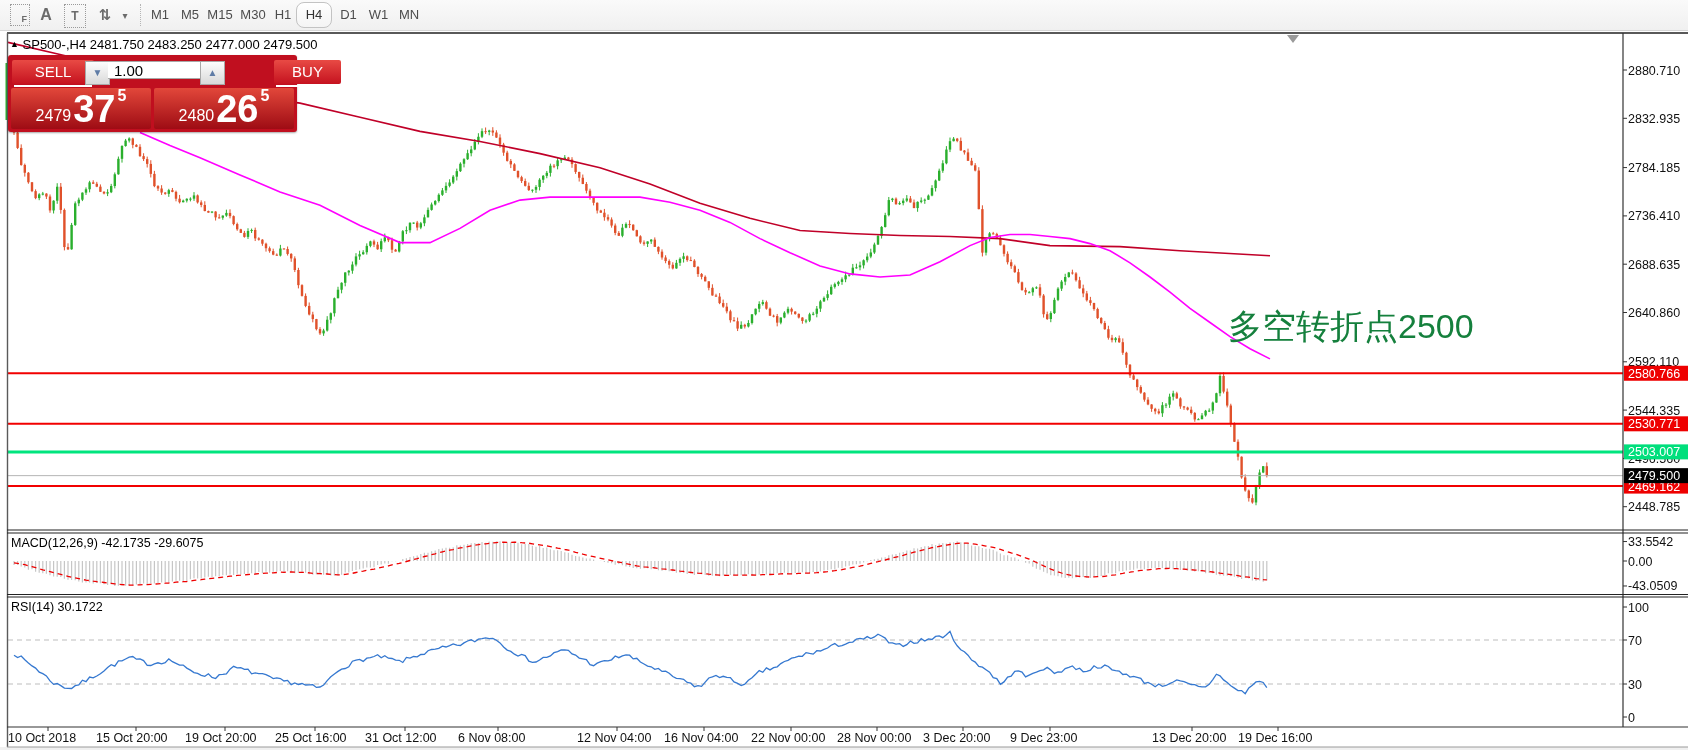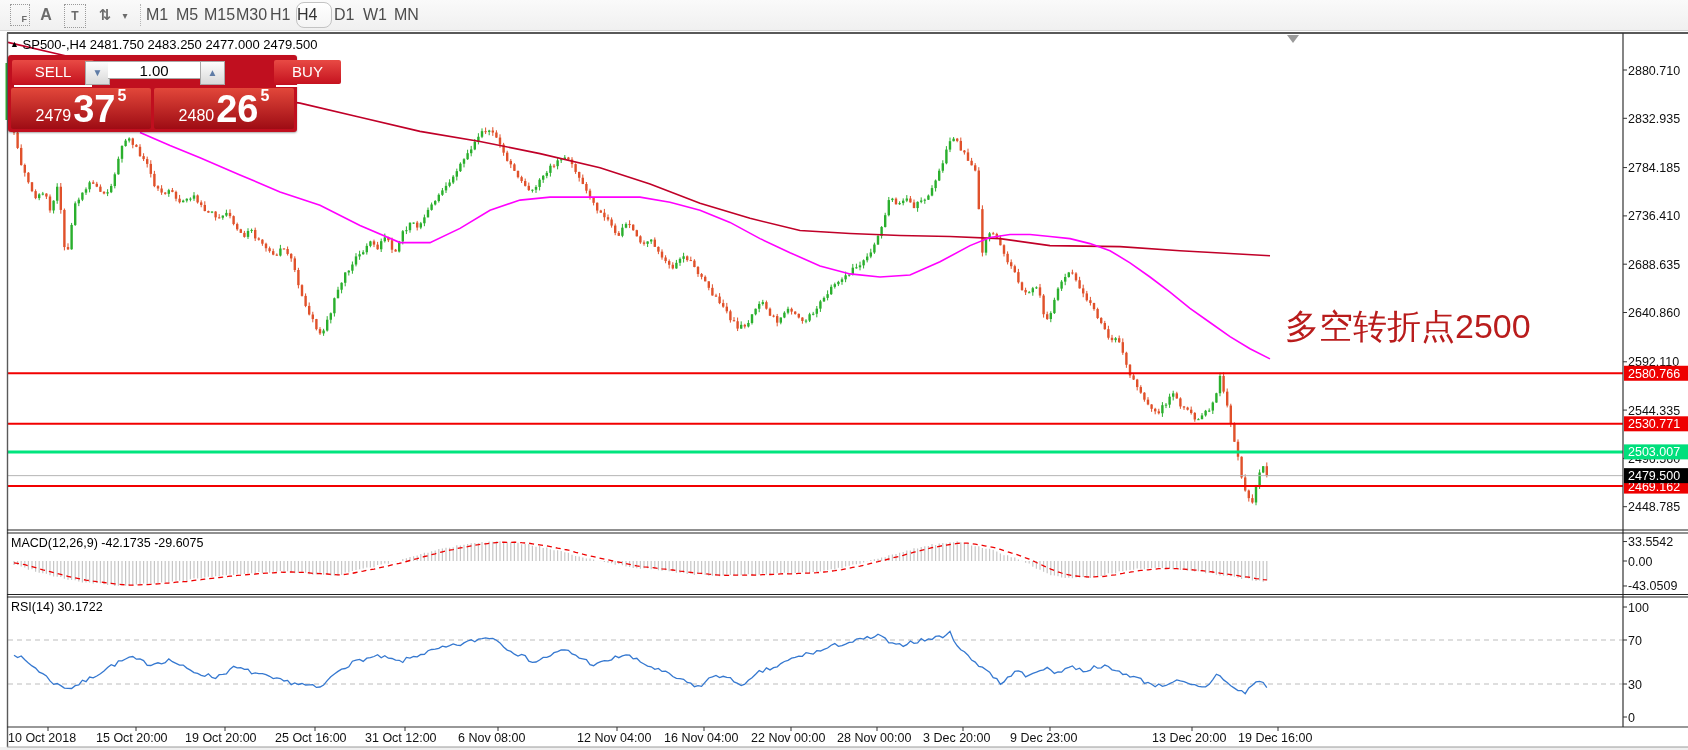--- a/index.html
+++ b/index.html
@@ -4,47 +4,47 @@
 <style>
   html,body{margin:0;padding:0;width:1688px;height:750px;overflow:hidden;background:#ffffff;
     font-family:"Liberation Sans","DejaVu Sans",sans-serif;}
   
   .toolbar{position:absolute;left:0;top:0;width:1688px;height:30px;background:linear-gradient(#fafafa,#f0f0f0);
     border-bottom:1px solid #d6d6d6;z-index:5;}
   .tb-icon{position:absolute;top:4px;height:22px;color:#6b6b6b;font-size:14px;font-weight:bold;
     display:flex;align-items:center;justify-content:center;cursor:pointer;}
   .tb-box{border:1px dotted #9a9a9a;}
   .tb-sep{position:absolute;left:140px;top:4px;height:22px;border-left:1px dotted #b5b5b5;}
-  .tf-btn{position:absolute;top:2px;height:26px;line-height:26px;text-align:left;color:#4d4d4d;
-    font-size:16px;cursor:pointer;padding:0 7px;}
+  .tf-btn{position:absolute;top:2px;height:26px;line-height:26px;text-align:center;color:#4d4d4d;
+    font-size:13px;cursor:pointer;padding:0 7px;}
   .tf-btn.active{background:linear-gradient(#ffffff,#f4f4f4);border:1px solid #c3c3c3;border-radius:8px;
     height:24px;line-height:24px;top:2px;color:#333;}
   
   #chart-svg{position:absolute;left:0;top:0;z-index:1;}
   .chart-title{position:absolute;left:10px;top:37px;z-index:3;font-size:13px;color:#000;}
   .chart-title .sym{font-weight:normal;}
   
   .trade-panel{position:absolute;left:8px;top:55px;width:289px;height:77px;z-index:4;
     background:#c00f1f;border-radius:3px;box-shadow:0 1px 2px rgba(0,0,0,.35);}
   .tp-btn{position:absolute;top:5px;height:24px;line-height:24px;text-align:center;color:#fff;
     font-size:15px;background:linear-gradient(#e84a44,#c5121f);border-radius:2px;cursor:pointer;}
   .tp-btn:after{content:"";position:absolute;left:2px;right:2px;bottom:-3px;height:2px;background:#fff;}
   .tp-spin{position:absolute;top:6px;width:23px;height:22px;background:linear-gradient(#fdfdfd,#d9d9d9);
     border:1px solid #a8a8a8;color:#5f7ca6;font-size:10px;text-align:center;line-height:22px;cursor:pointer;}
   .tp-vol{position:absolute;left:100px;top:6px;width:92px;height:18px;border:1px solid #a8a8a8;border-left:none;border-right:none;
-    background:#fff;font-size:15px;text-align:center;padding:0 6px;box-sizing:border-box;font-family:"Liberation Sans",sans-serif;}
+    background:#fff;font-size:15px;text-align:left;padding:0 6px;box-sizing:border-box;font-family:"Liberation Sans",sans-serif;}
   .tp-price{position:absolute;top:33px;height:41px;border-radius:2px;color:#fff;cursor:pointer;
     background:linear-gradient(#e2473a,#9e0c14);display:flex;align-items:flex-end;justify-content:center;padding-bottom:3px;box-sizing:border-box;}
   .tp-price .small{font-size:16px;font-weight:normal;line-height:20px;margin-right:2px;}
   .tp-price .big{font-size:38px;font-weight:bold;line-height:34px;}
   .tp-price .sup{font-size:16px;font-weight:bold;line-height:34px;transform:translateY(-13px);margin-left:2px;}
   
   .pane-label{position:absolute;left:11px;z-index:3;font-size:12.5px;color:#000;}
-  .annotation{position:absolute;left:1285px;top:306px;z-index:2;font-size:34px;line-height:40px;
-    color:#b91c1c;font-weight:500;font-family:"Liberation Sans",sans-serif;}
+  .annotation{position:absolute;left:1228px;top:306px;z-index:2;font-size:34px;line-height:40px;
+    color:#15803d;font-weight:500;font-family:"Liberation Sans",sans-serif;}
 </style>
 </head>
 <body>
 
 <div class="toolbar">
   <div class="tb-icon tb-box" style="left:10px;width:20px;font-size:9px;align-items:flex-end;justify-content:flex-end;padding:1px 2px;box-sizing:border-box;">F</div>
   <div class="tb-icon" style="left:36px;width:20px;font-size:16px;">A</div>
   <div class="tb-icon tb-box" style="left:64px;width:20px;font-size:12px;">T</div>
   <div class="tb-icon" style="left:94px;width:22px;font-size:15px;">⇅</div>
   <div class="tb-icon" style="left:118px;width:14px;font-size:10px;">▾</div>

